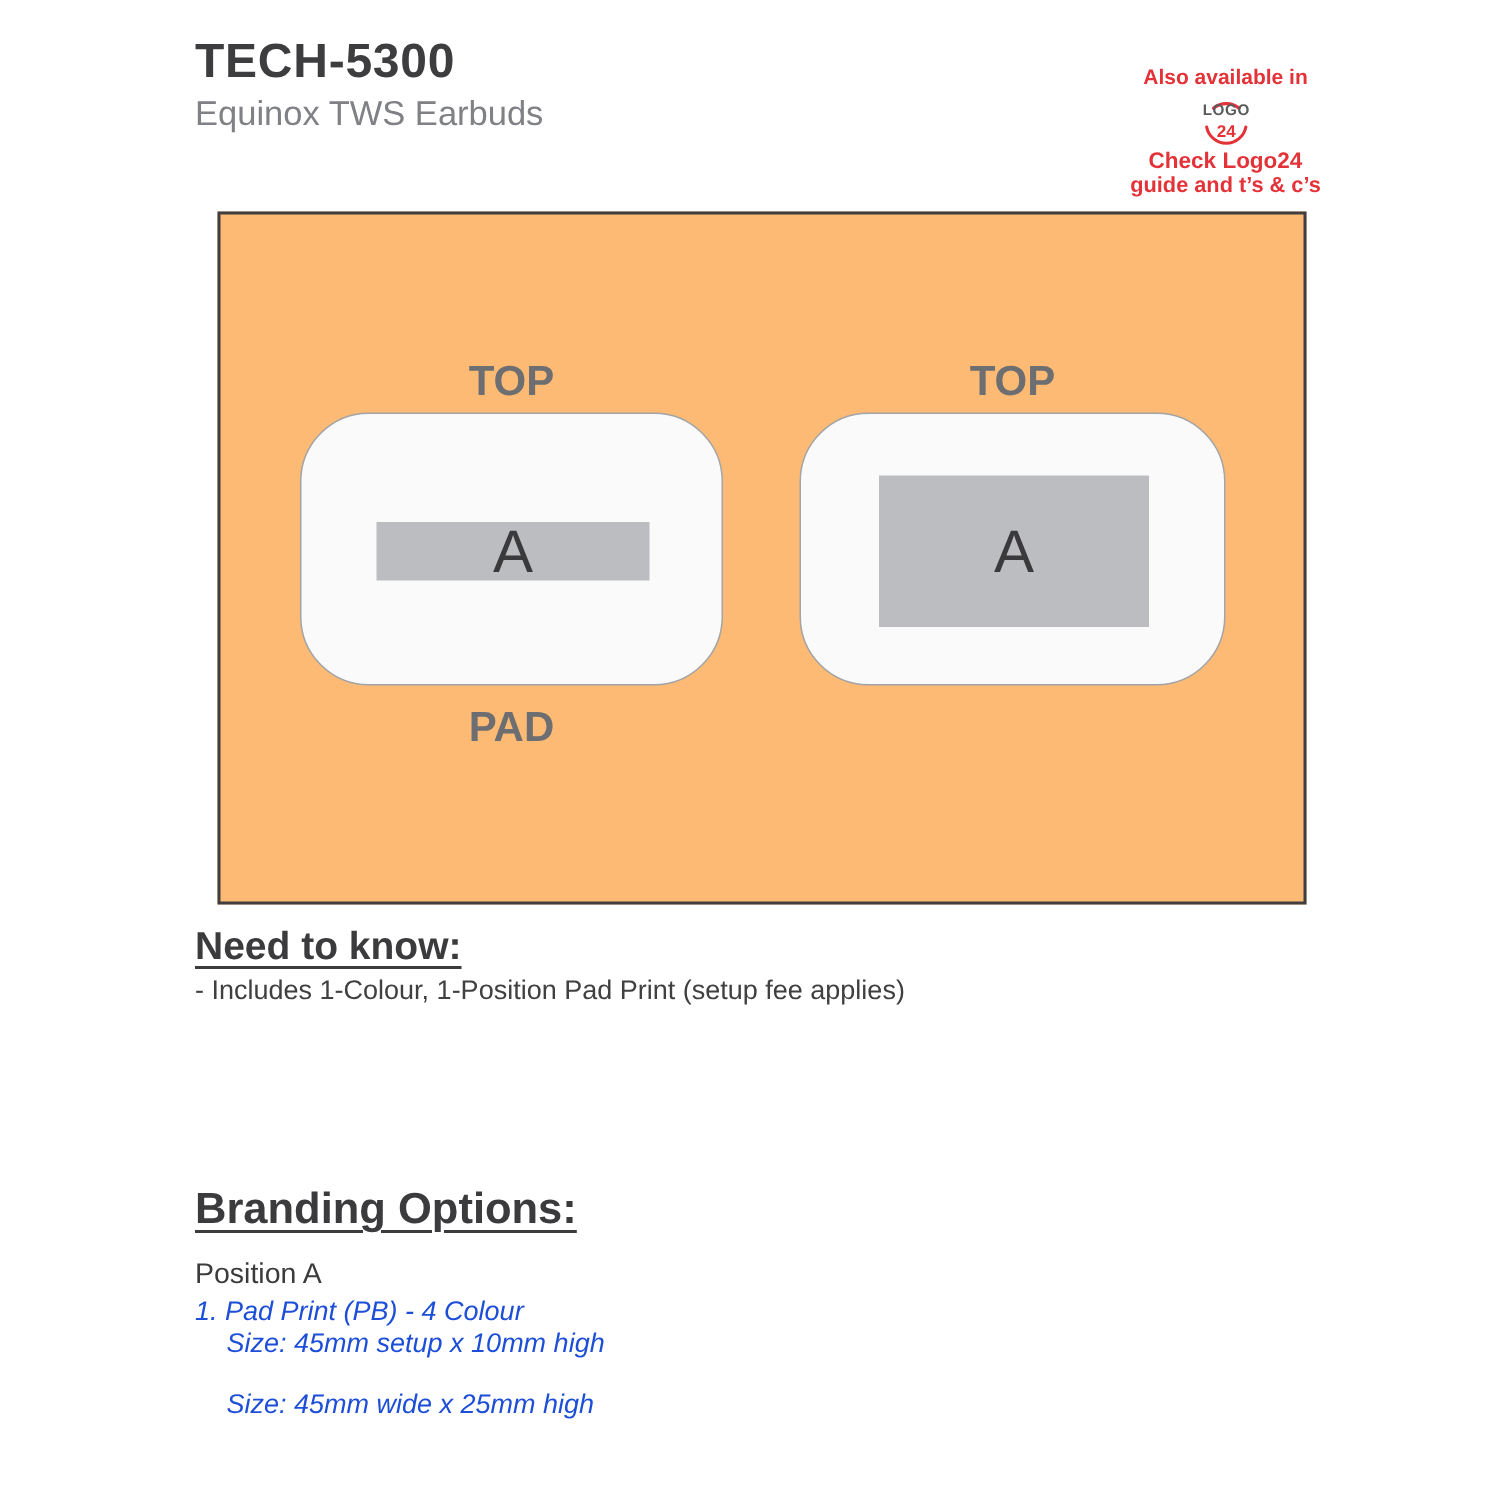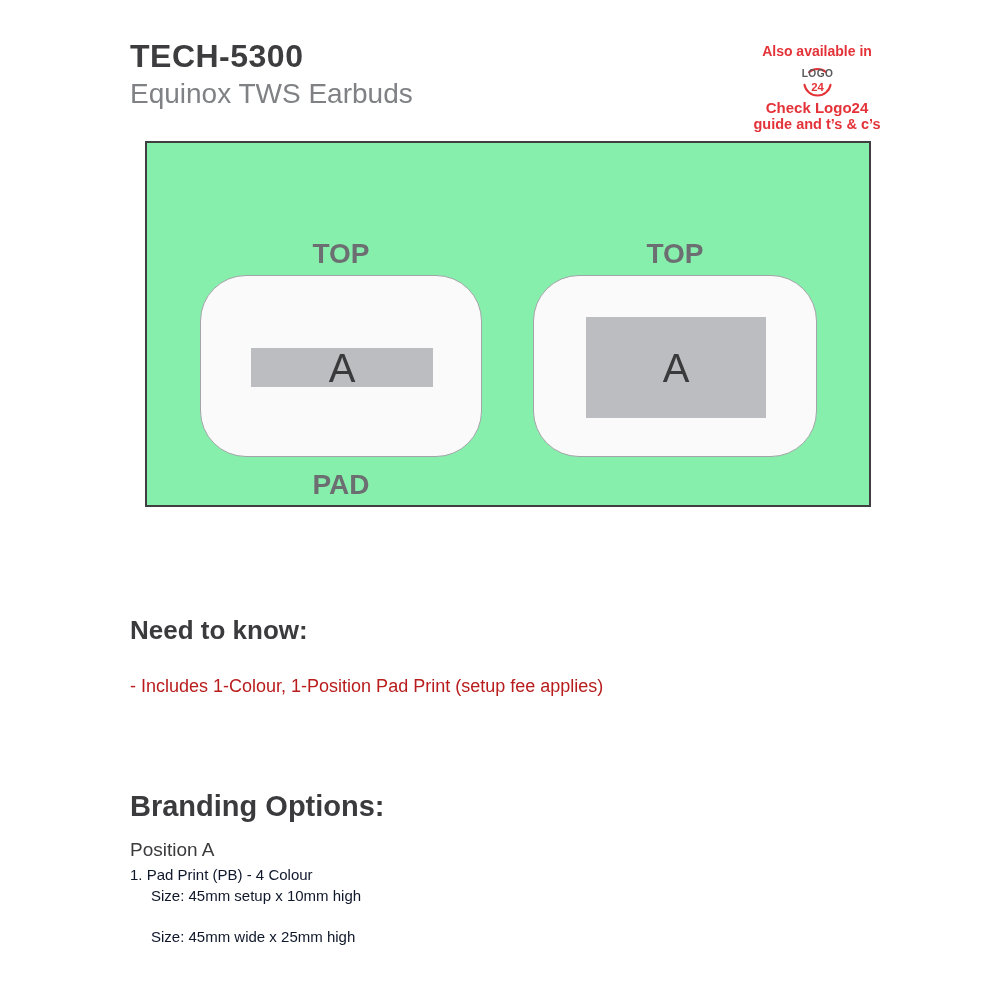--- a/index.html
+++ b/index.html
@@ -1,58 +1,58 @@
 <!DOCTYPE html>
 <html><head>
 <meta charset="utf-8">
 <style>
   * { margin: 0; padding: 0; box-sizing: border-box; }
   html, body { width: 1000px; height: 1000px; background: #ffffff; overflow: hidden; }
   body { font-family: "Liberation Sans", sans-serif; position: relative; }
 
   
-  .header { position: absolute; left: 130px; top: 38px; }
+  .header { position: absolute; left: 130px; top: 22px; }
   .product-code { font-size: 32px; font-weight: 700; color: #3d3d3f; line-height: 1.15; letter-spacing: 0.5px; }
-  .product-name { font-size: 28px; font-weight: 400; color: #7f8184; line-height: 1.1; margin-top: 4px; }
+  .product-name { font-size: 23px; font-weight: 400; color: #7f8184; line-height: 1.1; margin-top: 4px; }
 
   
   .logo24 { position: absolute; left: 752px; top: 44px; width: 130px; text-align: center; color: #e43338; }
   .l24-line1 { font-size: 14px; font-weight: 700; line-height: 1.05; }
   .l24-badge { display: block; margin: 3px auto 1px auto; width: 47px; height: 36px; }
   .l24-badge .arc { fill: none; stroke: #e43338; stroke-width: 2.6; stroke-linecap: round; }
   .l24-badge .l24-logo { font-family: "Liberation Sans", sans-serif; font-size: 13px; font-weight: 700; fill: #58595b; text-anchor: middle; letter-spacing: 0.5px; }
   .l24-badge .l24-num { font-family: "Liberation Sans", sans-serif; font-size: 14.5px; font-weight: 700; fill: #e43338; text-anchor: middle; }
   .l24-line2 { font-size: 15px; font-weight: 700; line-height: 1.0; margin-top: 2px; }
   .l24-line3 { font-size: 14.5px; font-weight: 700; line-height: 1.0; margin-top: 2px; }
 
   
-  .diagram-box { position: absolute; left: 145px; top: 141px; width: 726px; height: 366px; border: 2px solid #3f3f41; background: #86efac; }
+  .diagram-box { position: absolute; left: 145px; top: 141px; width: 726px; height: 462px; border: 2px solid #3f3f41; background: #fdba74; }
   .view { position: absolute; top: 96px; }
   .view-left  { left: 53px;  width: 282px; }
   .view-right { left: 386px; width: 284px; }
   .view-label { font-size: 28px; font-weight: 700; color: #6d6e71; text-align: center; line-height: 30px; }
   .case { position: relative; margin-top: 6px; height: 182px; width: 100%;
           border: 1px solid #a2a4a7; border-radius: 46px; background: #fafafa; }
   .print-area { position: absolute; background: #bcbdc0; display: flex; align-items: center; justify-content: center; }
   .print-area .pos-letter { font-size: 40px; font-weight: 400; color: #3a3a3c; line-height: 1; }
   .pa-left  { left: 50px; top: 72px; width: 182px; height: 39px; }
   .pa-right { left: 52px; top: 41px; width: 180px; height: 101px; }
   .view-bottom-label { margin-top: 13px; text-align: center; }
 
   
   .need-to-know { position: absolute; left: 130px; top: 615px; }
   .section-heading { font-size: 26px; font-weight: 700; color: #3b3b3d;
-                     text-decoration-thickness: 2px; text-underline-offset: 5px; }
-  .ntk-item { margin-top: 30px; font-size: 18px; color: #b91c1c; line-height: 1.2; text-align: right; }
+                     text-decoration: underline; text-decoration-thickness: 2px; text-underline-offset: 5px; }
+  .ntk-item { margin-top: 4px; font-size: 18px; color: #404040; line-height: 1.2; text-align: right; }
 
   
   .branding { position: absolute; left: 130px; top: 790px; }
   .branding .section-heading { font-size: 29px; }
   .position-heading { margin-top: 17px; font-size: 19px; font-weight: 400; color: #3b3b3d; line-height: 1.1; }
-  .option { color: #0f172a; font-size: 15px; line-height: 21px; }
+  .option { color: #1d4ed8; font-size: 18px; line-height: 21px; font-style: italic; }
   .option-first { margin-top: 3px; }
   .option-second { margin-top: 20px; }
   .option-size { padding-left: 21px; }
 </style>
 </head>
 <body>
 
 <div class="header">
   <div class="product-code">TECH-5300</div>
   <div class="product-name">Equinox TWS Earbuds</div>

